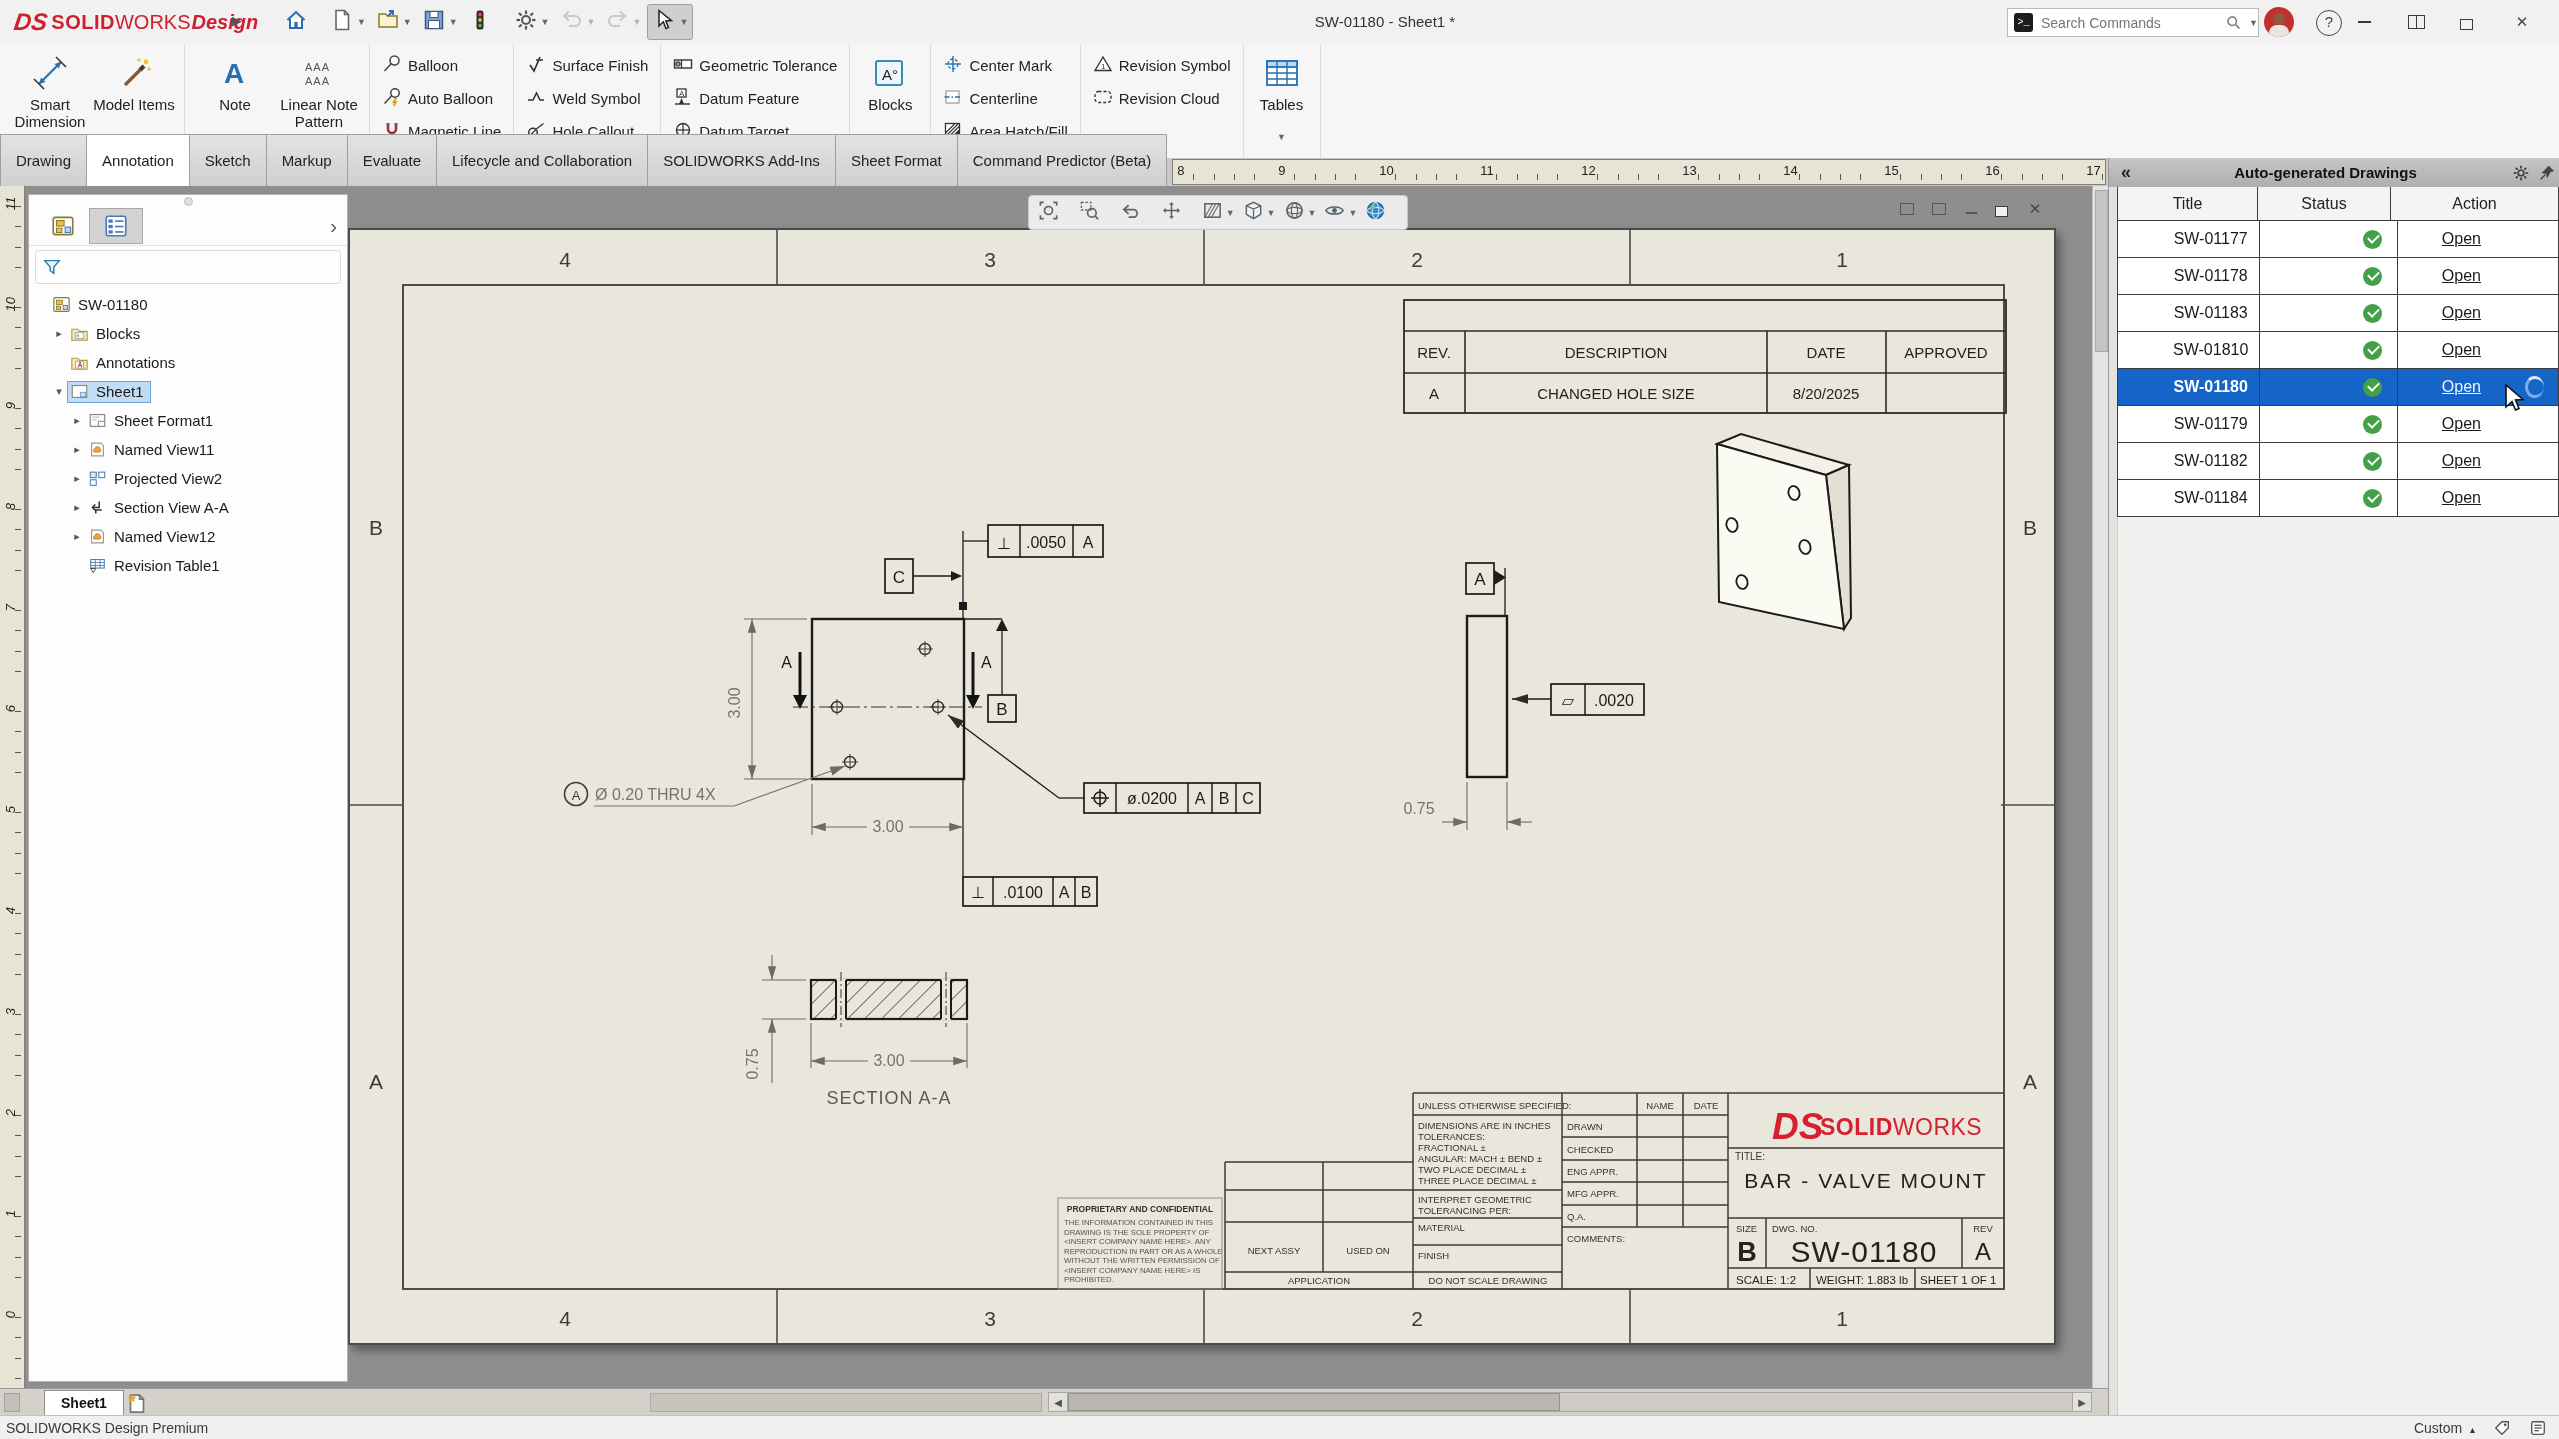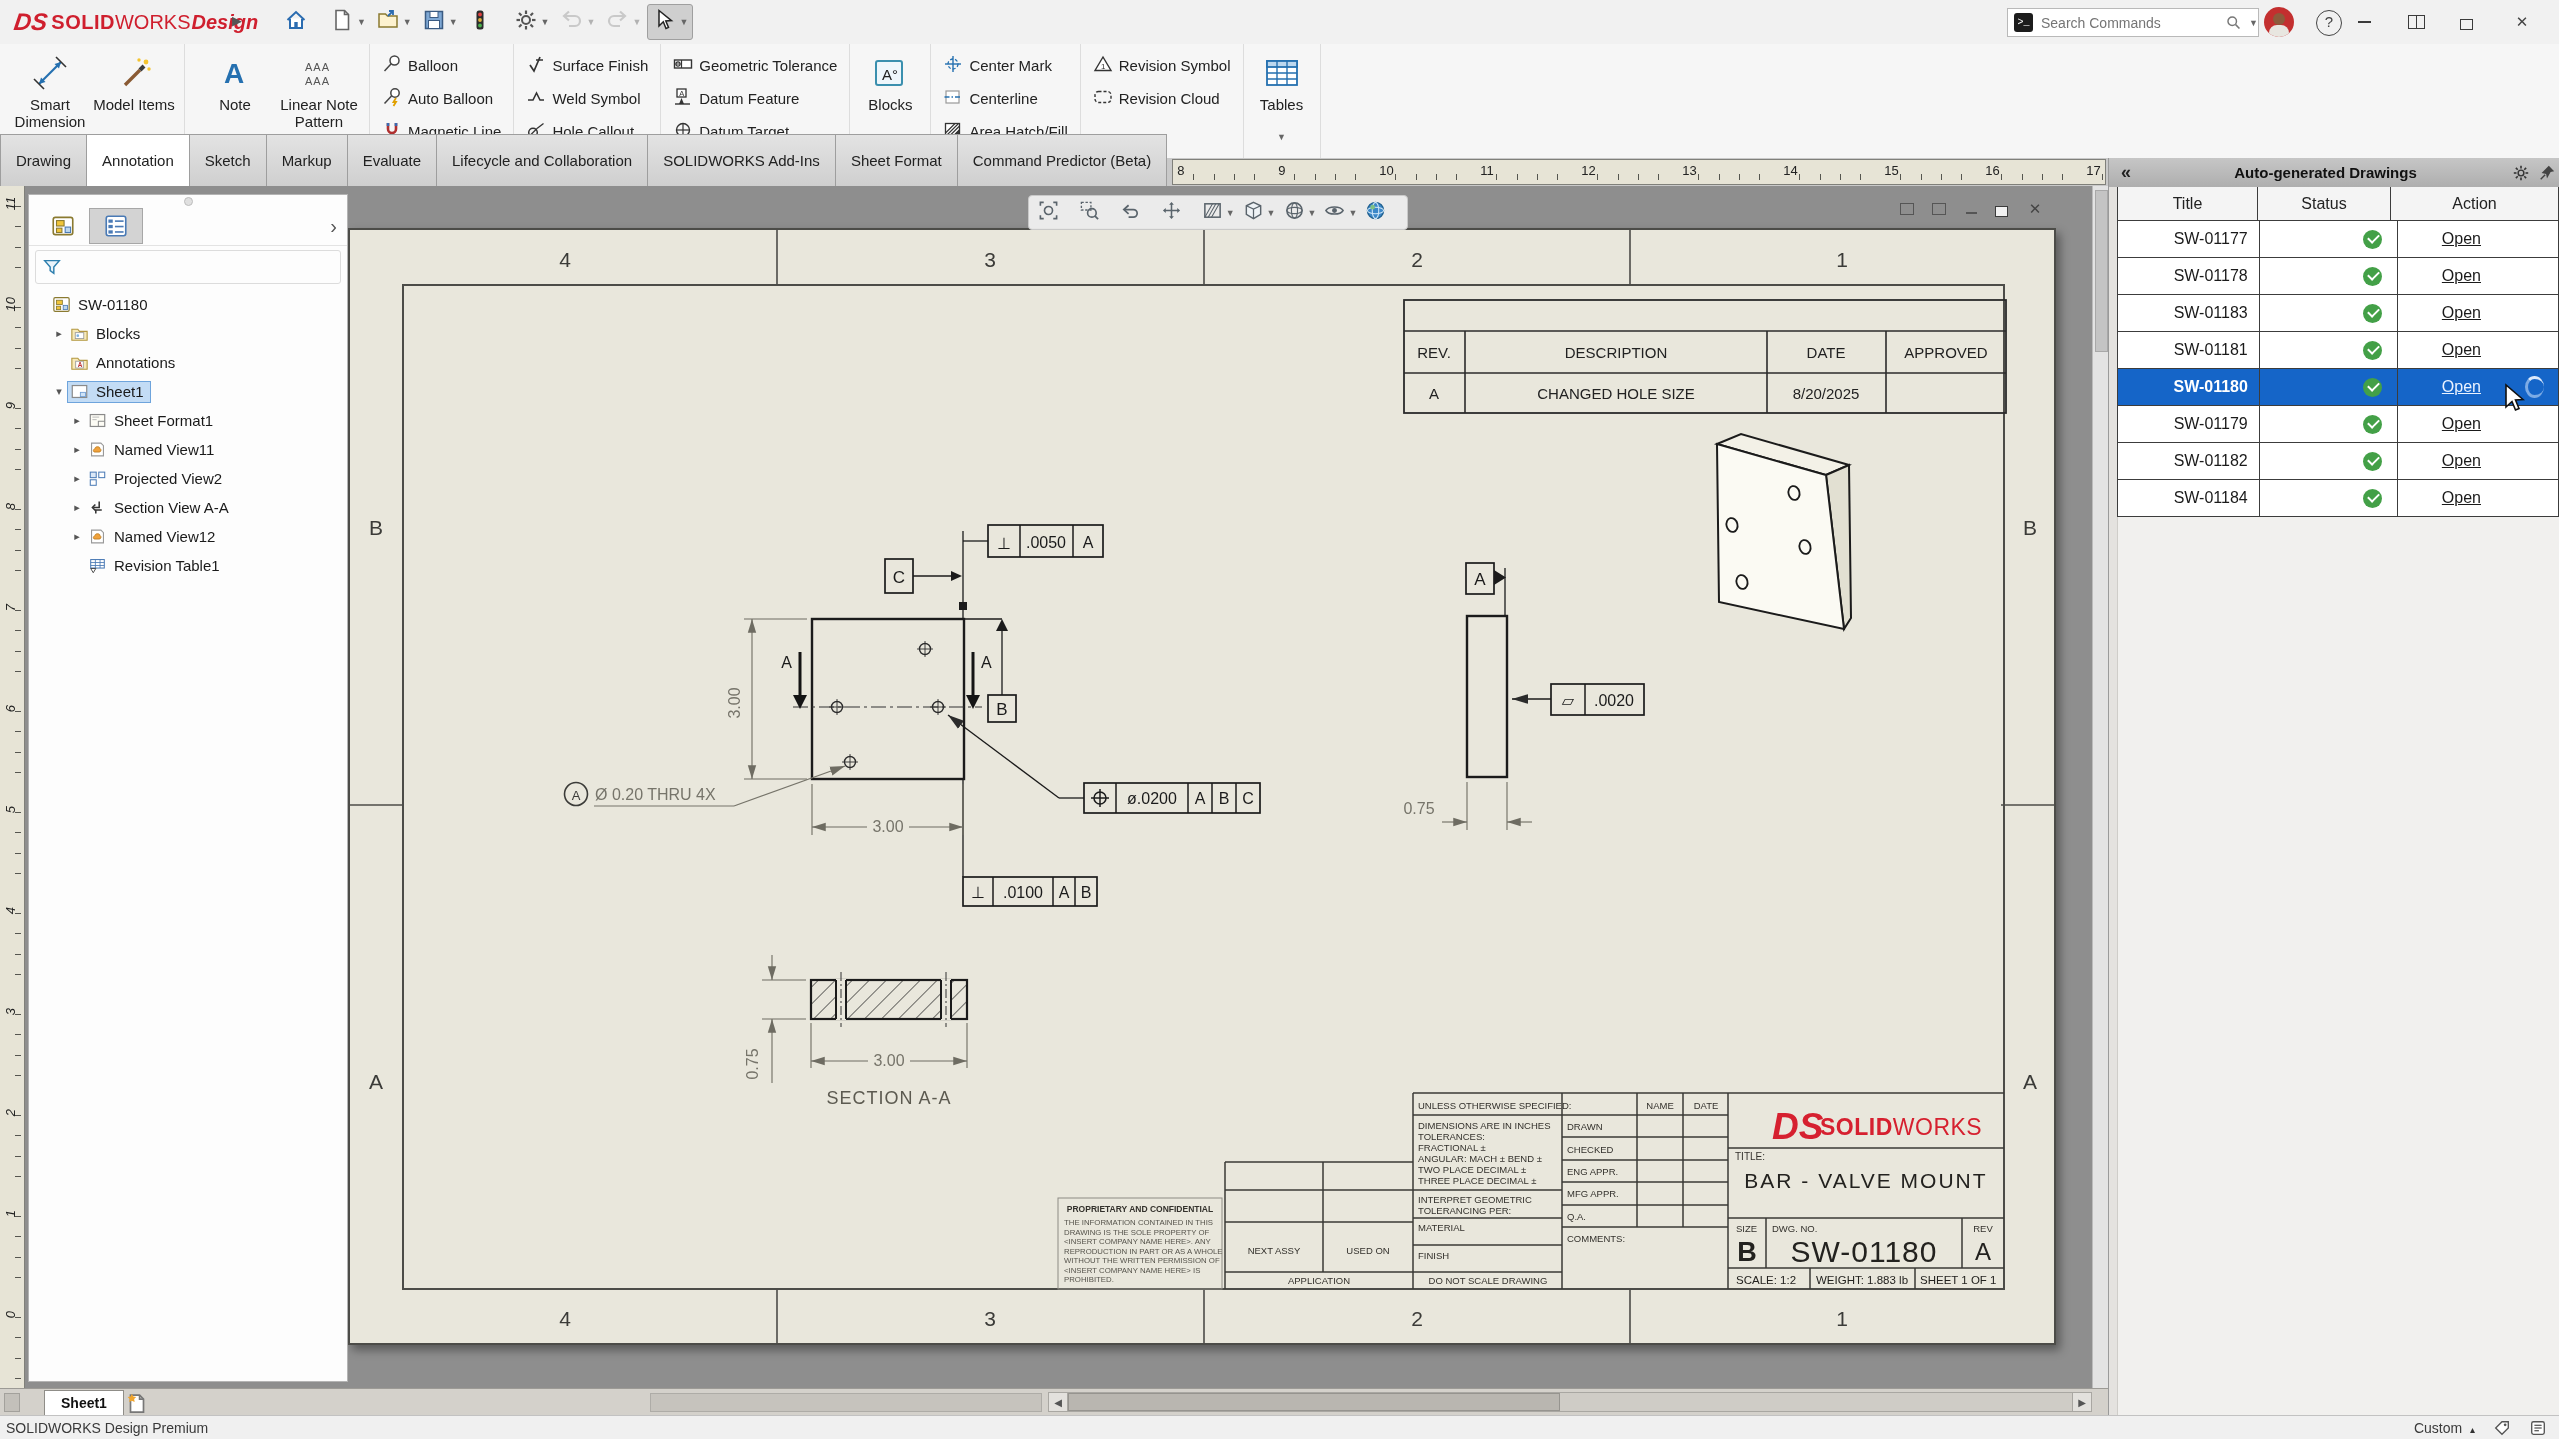--- a/index.html
+++ b/index.html
@@ -231,20 +231,21 @@
           <span class="dd">▼</span>
         </span>
 
         <span class="qa-btn pressed">
           <span><svg viewBox="0 0 24 24">
               <path d="M7 2.5 L7 18 L11.3 13.8 L14 20.5 L16.5 19.4 L13.8 13 L19.5 12.6 Z" fill="#fff" stroke="#222" stroke-width="1.5"></path>
             </svg></span>
           <span class="dd">▼</span>
         </span>
       </div>
+    <div class="doc-title">SW-01180 - Sheet1 *</div>
     <div class="searchbox">
       <span class="term-ic">&gt;_</span>
       <input placeholder="Search Commands" style="">
       <svg viewBox="0 0 20 20">
           <circle cx="8.5" cy="8.5" r="5" fill="none" stroke="#777" stroke-width="1.7"></circle>
           <line x1="12.5" y1="12.5" x2="17" y2="17" stroke="#777" stroke-width="1.8"></line>
         </svg>
       <span class="dd">▼</span>
     </div>
     <div class="avatar">
@@ -1336,21 +1337,21 @@
             <span class="c2">
               <span class="check"></span>
             </span>
             <span class="c3">
               <a class="open-link">Open</a>
               <span class="spinner" style="visibility: hidden;"></span>
             </span>
           </div>
 
           <div class="rp-row">
-            <span class="c1 rp-title-cell">SW-01181</span>
+            <span class="c1 rp-title-cell">SW-01810</span>
             <span class="c2">
               <span class="check"></span>
             </span>
             <span class="c3">
               <a class="open-link">Open</a>
               <span class="spinner" style="visibility: hidden;"></span>
             </span>
           </div>
 
           <div class="rp-row selected">

